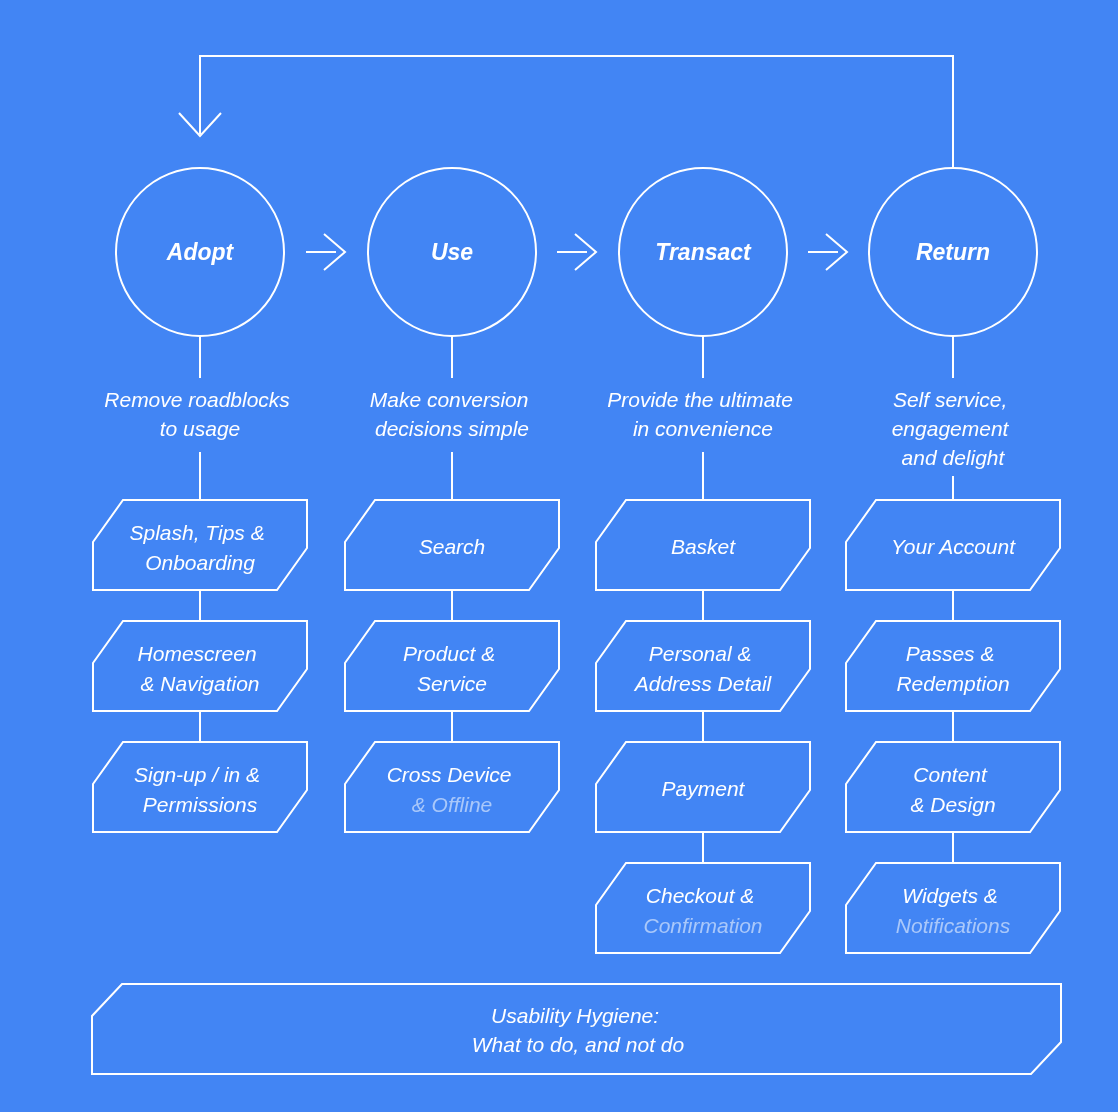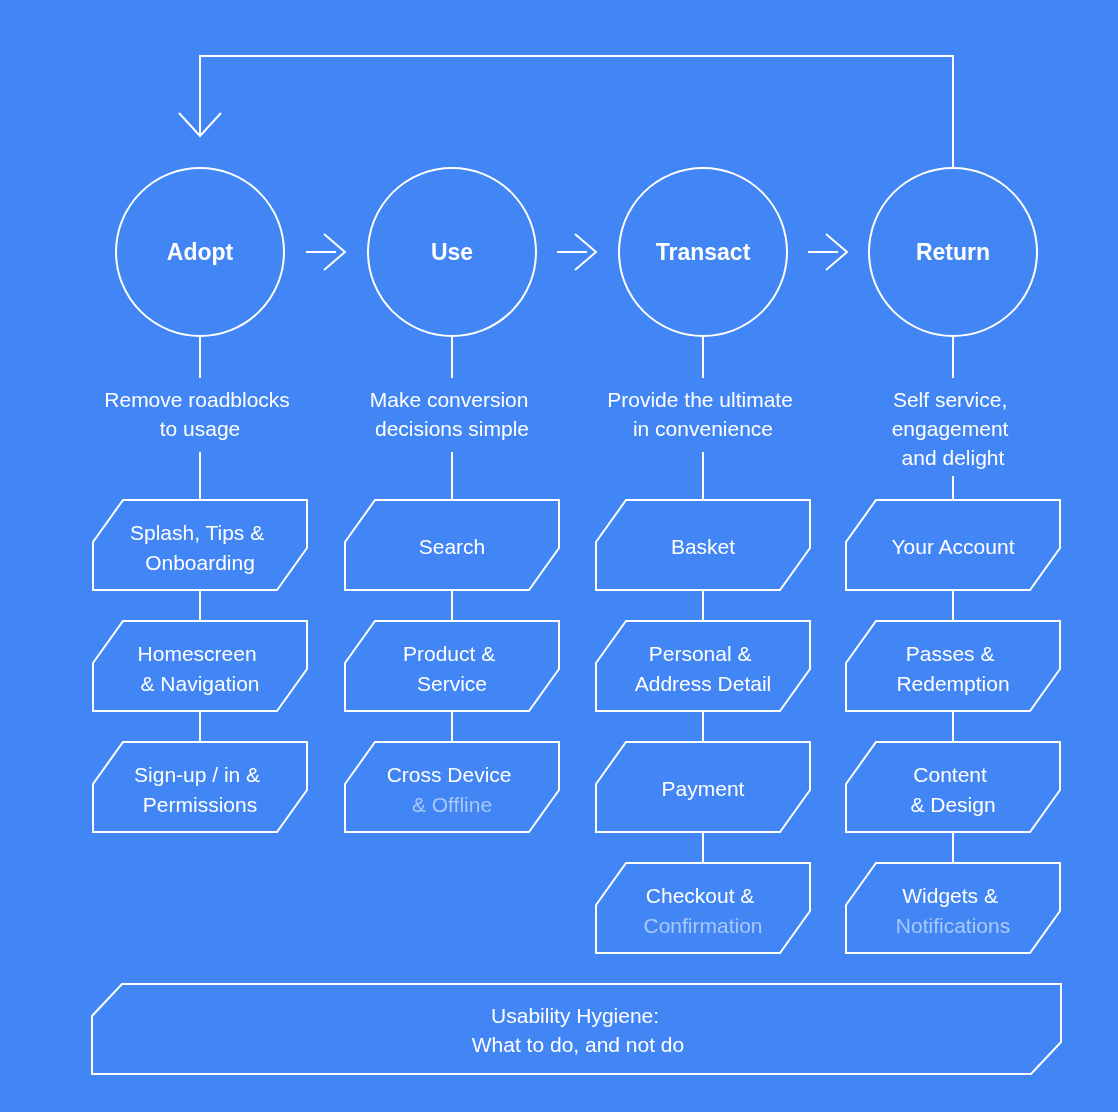--- a/index.html
+++ b/index.html
@@ -2,20 +2,21 @@
 <html><head>
 <meta charset="utf-8">
 <style>
   html,body{margin:0;padding:0;background:#4285f4;}
   .canvas{
     position:relative;
     width:1118px;height:1112px;
     background:#4285f4;
     overflow:hidden;
     font-family:"Liberation Sans",sans-serif;
+    font-style:italic;
   }
   .canvas svg{display:block;width:1118px;height:1112px;}
   .ln{fill:none;stroke:#ffffff;stroke-width:2px;}
   text{
     font-family:"Liberation Sans",sans-serif;
     fill:#ffffff;
     text-anchor:middle;
   }
   .circle-label{font-size:23px;font-weight:700;}
   .desc{font-size:21px;}

